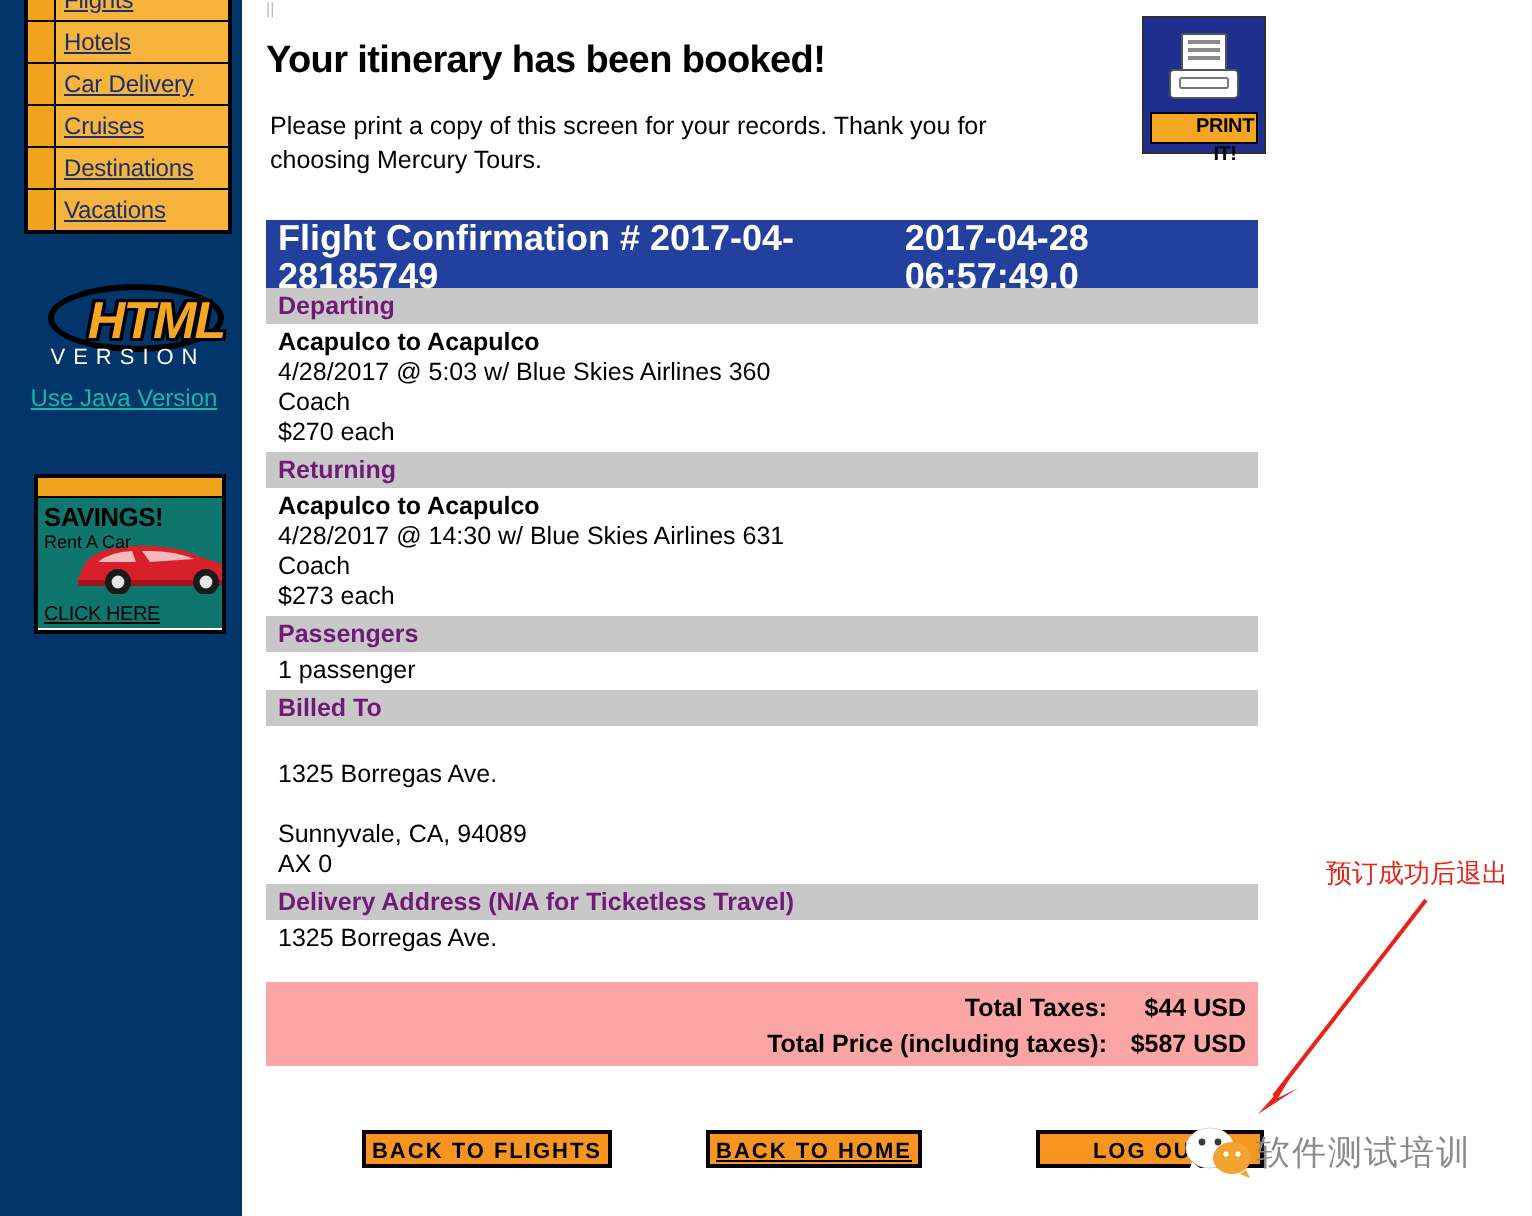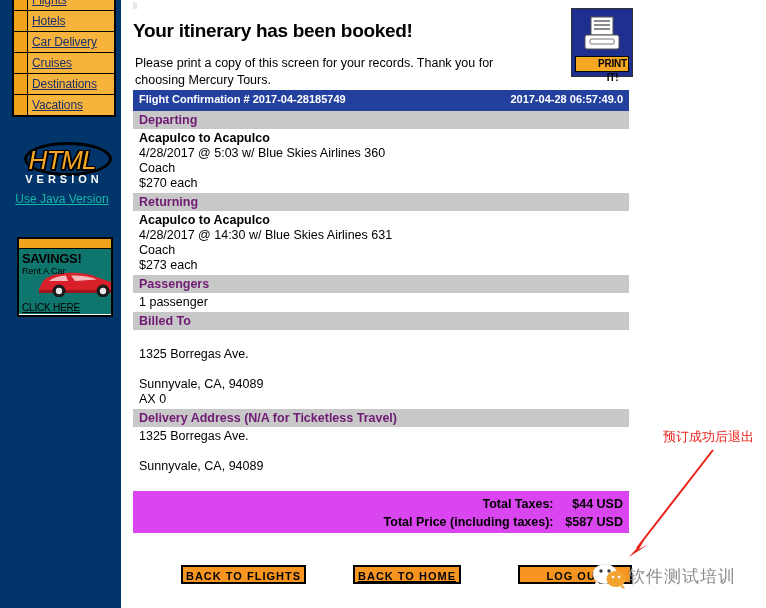--- a/index.html
+++ b/index.html
@@ -69,38 +69,38 @@
   #hv-oval {
     position: absolute;
     left: 14px; top: 0px;
     width: 82px; height: 28px;
     border: 3px solid #000000;
     border-radius: 50%;
     background: transparent;
   }
   #hv-html {
     position: absolute;
-    left: 0; top: 4px;
+    left: 16px; top: 4px;
     width: 104px;
     font-size: 26px;
-    font-weight: normal;
+    font-weight: bold;
     font-style: italic;
     color: #f5a623;
     letter-spacing: -1px;
     line-height: 28px;
     text-shadow:
       -1.5px 0 #000, 1.5px 0 #000, 0 -1.5px #000, 0 1.5px #000,
       -1.5px -1.5px #000, 1.5px -1.5px #000, -1.5px 1.5px #000, 1.5px 1.5px #000;
   }
   #hv-version {
     position: absolute;
     left: 0; top: 30px;
     width: 104px;
     font-size: 11px;
-    font-weight: bold;
+    font-weight: normal;
     color: #ffffff;
     letter-spacing: 4px;
     line-height: 14px;
     text-indent: 4px;
   }
   #hv-link {
     display: block;
     margin-top: 4px;
     font-size: 12px;
     color: #14b8a6;
@@ -215,28 +215,29 @@
 
   
   #itinerary {
     position: absolute;
     left: 12px; top: 90px;
     width: 496px;
   }
   .bar-blue {
     background: #23409e;
     color: #ffffff;
-    font-size: 11px;
-    font-weight: bold;
-    height: 21px;
+    font-size: 18px;
+    font-weight: bold;
+    height: 34px;
     line-height: 19px;
     display: flex;
     justify-content: space-between;
     padding: 0 6px;
     box-sizing: border-box;
+    margin-top: 20px;
   }
   .bar-gray {
     background: #c8c8c8;
     color: #701a75;
     font-size: 12.5px;
     font-weight: bold;
     height: 18px;
     line-height: 18px;
     padding: 0 6px;
     box-sizing: border-box;
@@ -249,21 +250,21 @@
   }
   .sect-body .strong { font-weight: bold; }
   .spacer-line { height: 15px; }
 
   
   #totals {
     position: absolute;
     left: 12px; top: 491px;
     width: 496px;
     height: 42px;
-    background: #d946ef;
+    background: #fca5a5;
     box-sizing: border-box;
     padding: 4px 6px 0 0;
     text-align: right;
   }
   .total-row {
     font-size: 12.5px;
     font-weight: bold;
     color: #000000;
     line-height: 18px;
     white-space: nowrap;

